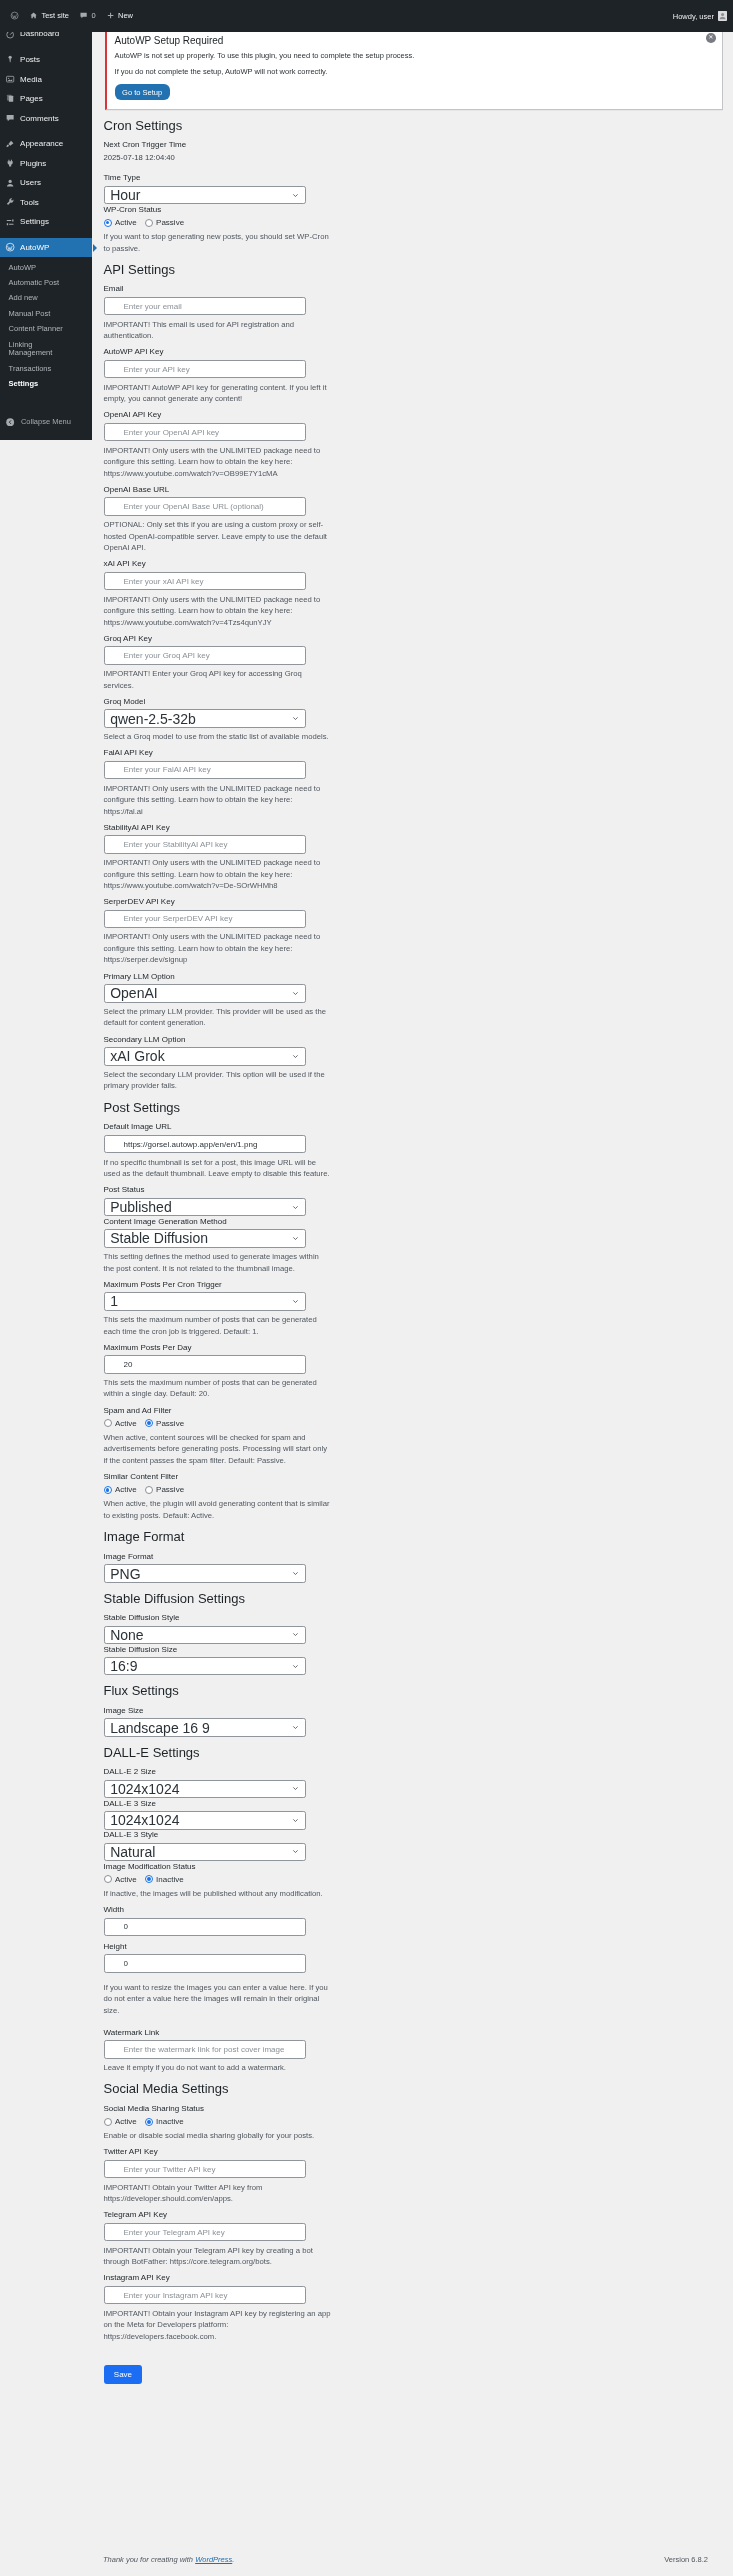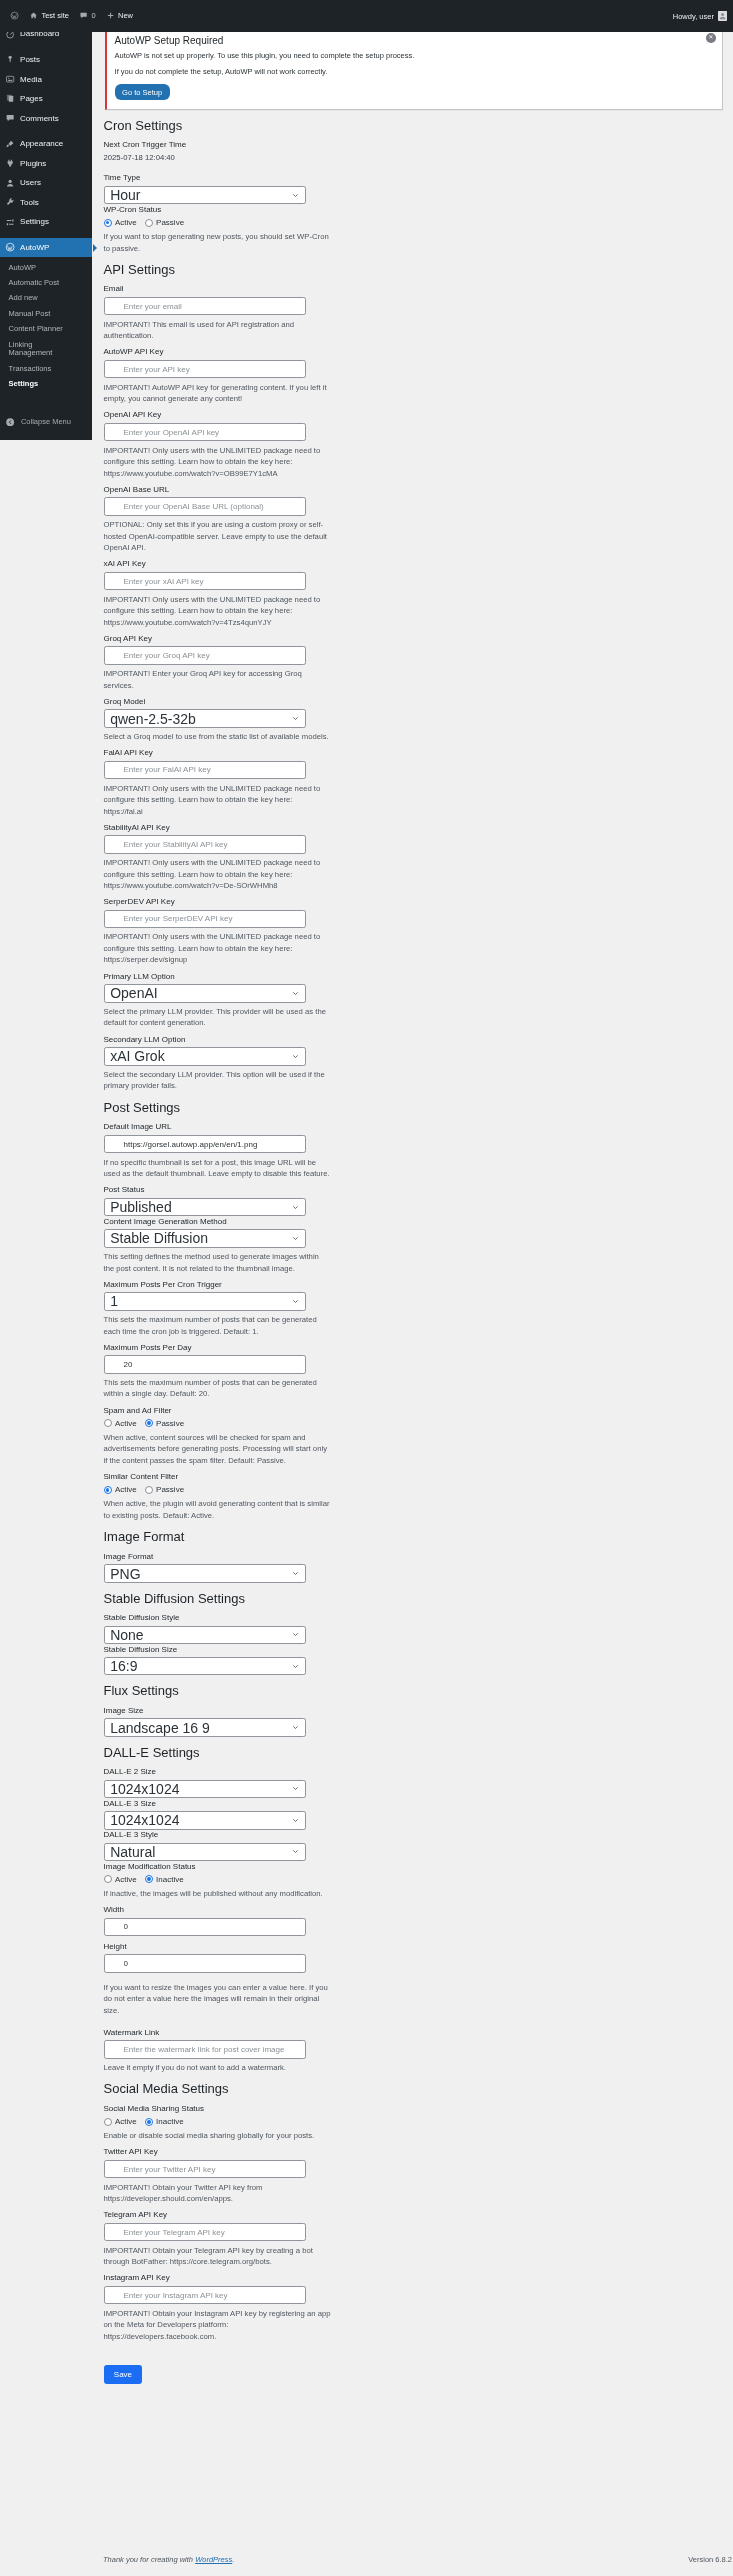--- a/index.html
+++ b/index.html
@@ -53,21 +53,21 @@
   .chev{width:6.9px;height:6.9px;display:inline-flex;color:#3c434a}
   .chev svg{width:100%;height:100%}
   .help{font-size:7.7px;line-height:11.5px;color:#50575e;margin-top:3.4px;max-width:228px}
   .note{font-size:7.7px;line-height:11.5px;color:#50575e;max-width:228px;margin:9.2px 0 11.5px}
   .radio-row{display:flex;align-items:center;height:10.3px;margin-top:1.1px}
   .radio-opt{display:flex;align-items:center;font-size:8px;color:#2c3338;margin-right:8px;cursor:pointer}
   .radio{position:relative;display:inline-block;width:8px;height:8px;border:0.9px solid #8c8f94;border-radius:50%;background:#fff;margin-right:3.4px;box-sizing:border-box}
   .radio.checked{border-color:var(--radio-blue,#1a73e8)}
   .radio.checked::after{content:"";position:absolute;top:1.1px;left:1.1px;right:1.1px;bottom:1.1px;border-radius:50%;background:var(--radio-blue,#1a73e8)}
   .save-btn{display:inline-block;background:var(--save-blue,#1b6ef3);color:#fff;border:none;border-radius:2.9px;font-size:8px;padding:5.2px 10.3px;margin-top:17px;cursor:pointer;font-family:inherit}
-  .footer{position:absolute;left:103px;right:2px;top:2555px;display:flex;justify-content:space-between;font-size:7.5px;color:#50575e}
+  .footer{position:absolute;left:103px;right:26px;top:2555px;display:flex;justify-content:space-between;font-size:7.5px;color:#50575e}
   .footer .thanks{font-style:italic}
   .footer a{color:#2271b1}
 </style>
 </head>
 <body>
 
 <div id="adminbar">
   <div class="ab-left">
     <span class="ab-item">
       <span class="ab-icon">

